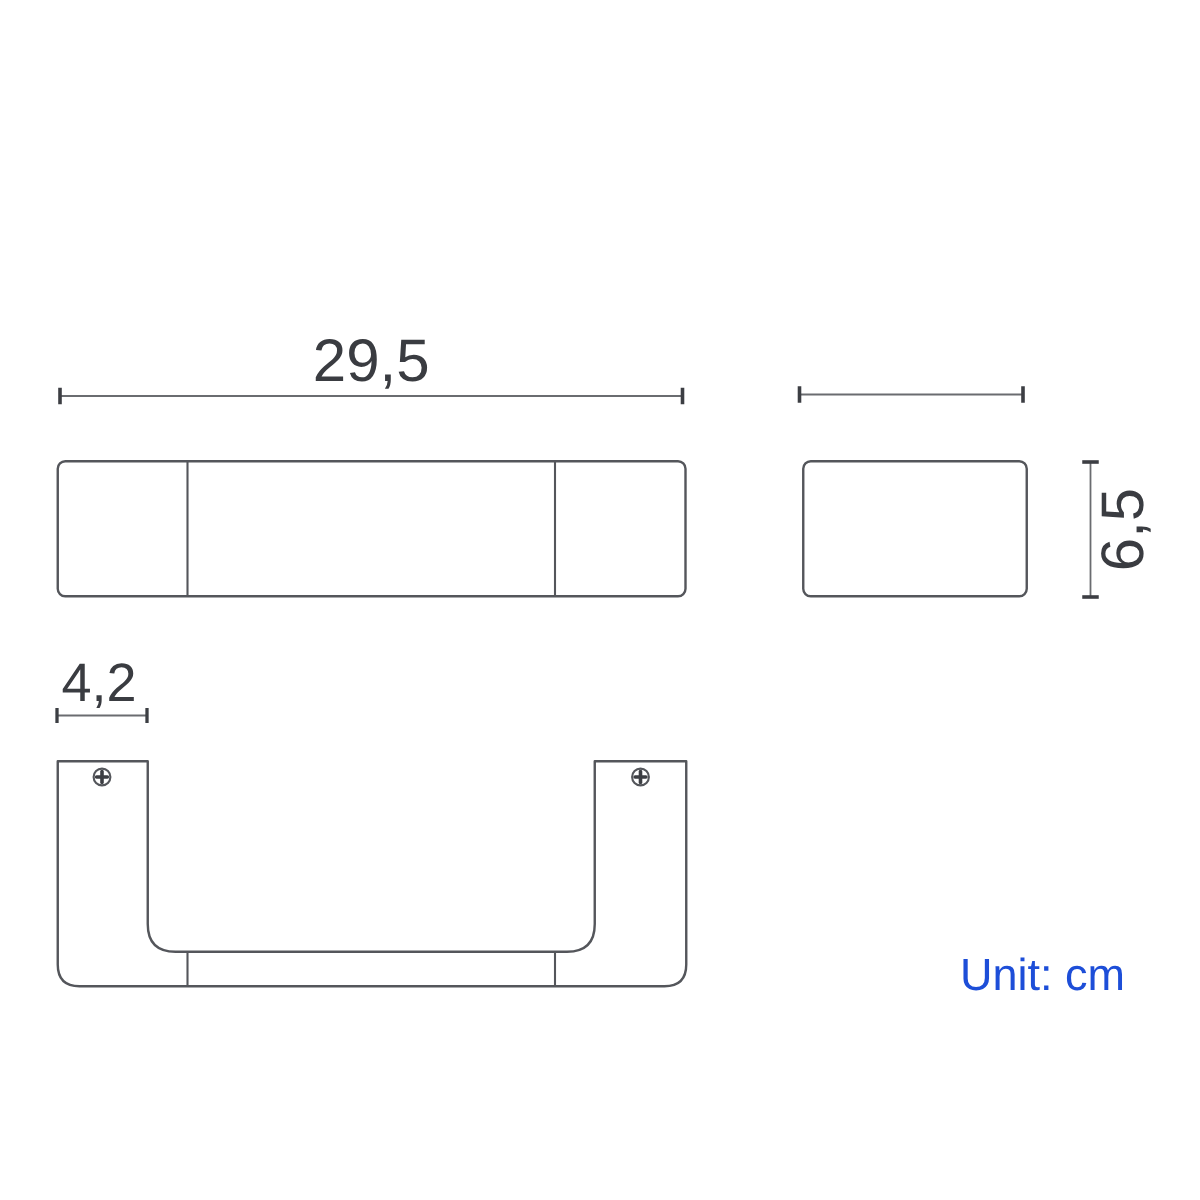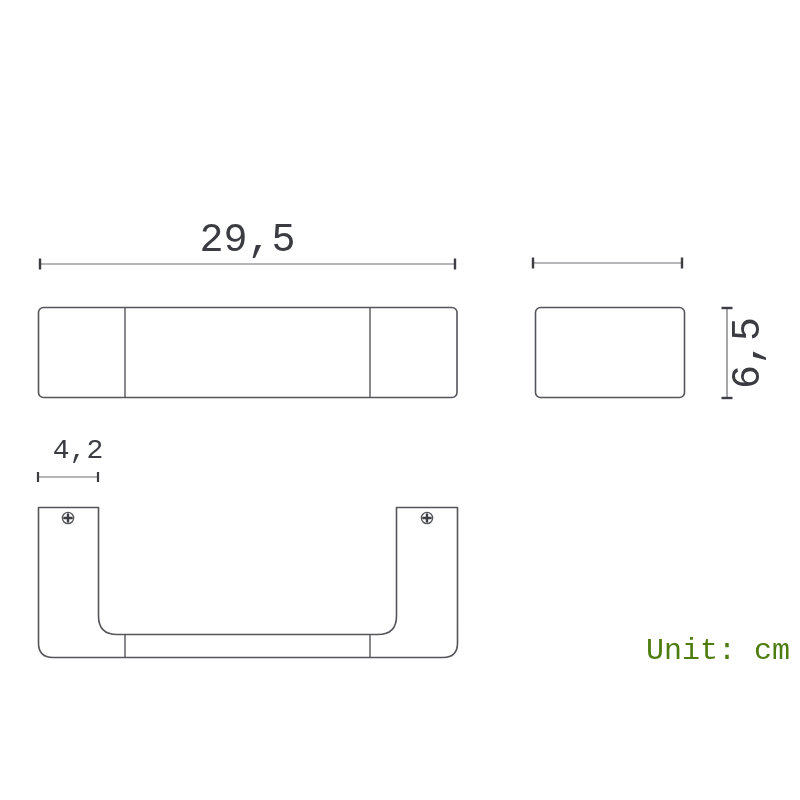--- a/index.html
+++ b/index.html
@@ -6,53 +6,53 @@
     margin: 0;
     padding: 0;
     background: #ffffff;
   }
   .stage {
     position: relative;
     width: 800px;
     height: 800px;
     background: #ffffff;
     overflow: hidden;
-    font-family: Liberation Mono, monospace;
+    font-family: Liberation Sans, sans-serif;
   }
   .drawing-svg {
     position: absolute;
     left: 0;
     top: 0;
     width: 800px;
     height: 800px;
   }
   .dim-label {
     position: absolute;
     color: #3a3c41;
     font-size: 40px;
     font-weight: 400;
     text-align: center;
     line-height: 1;
     white-space: nowrap;
     letter-spacing: 0px;
   }
   .label-front-width  { left: 40px;  top: 221px; width: 415px; }
   .label-side-width   { left: 533px; top: 219px; width: 150px; }
-  .label-mount-width  { left: 38px;  top: 437px; width: 80px; font-size: 28px; }
+  .label-mount-width  { left: 26px;  top: 437px; width: 80px; font-size: 36px; }
   .label-side-height  {
     left: 709px; top: 333px; width: 80px; height: 40px;
     line-height: 40px;
     transform: rotate(-90deg);
   }
   .unit-note {
     position: absolute;
     left: 640px; top: 634px; width: 150px;
-    color: #4d7c0f;
+    color: #1d4ed8;
     font-size: 30px;
-    text-align: right;
+    text-align: left;
     white-space: nowrap;
   }
 </style>
 </head>
 <body>
 
 <div class="stage">
 
   <svg class="drawing-svg" viewBox="0 0 800 800" xmlns="http://www.w3.org/2000/svg">
 

